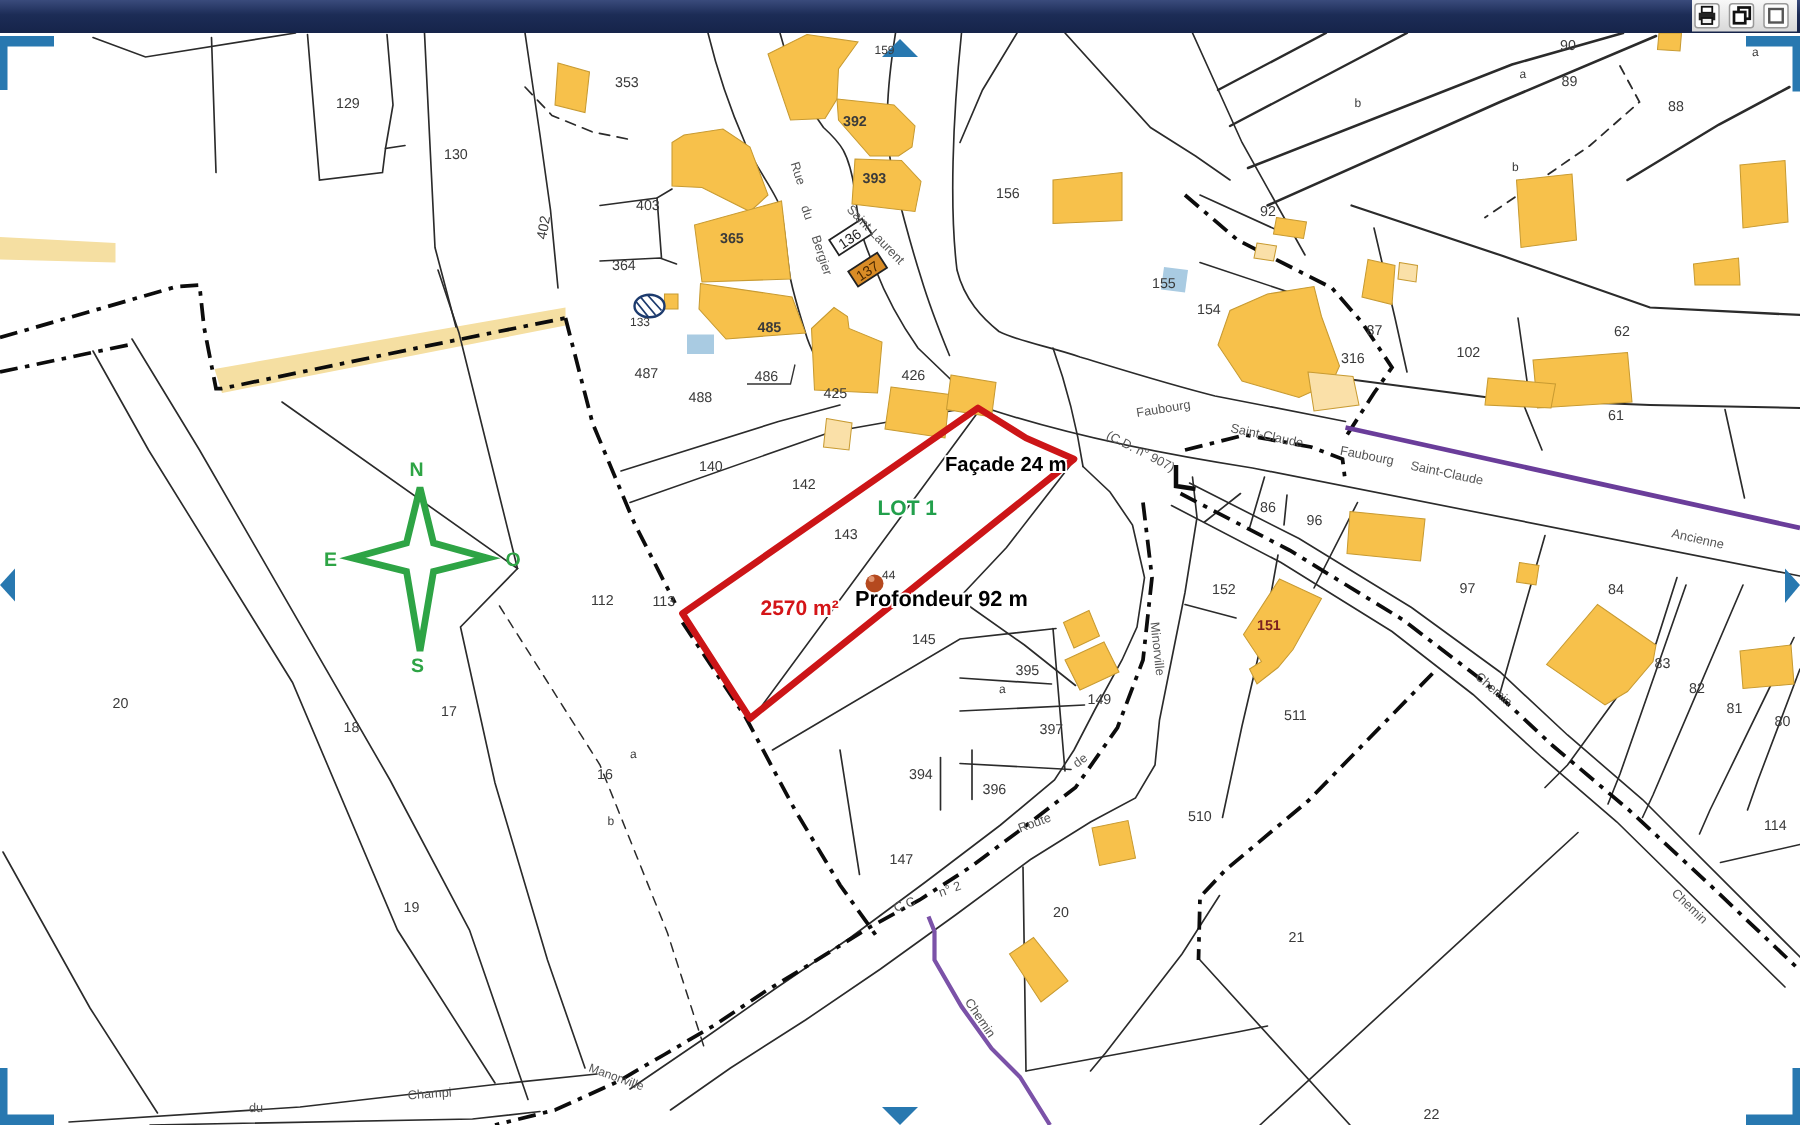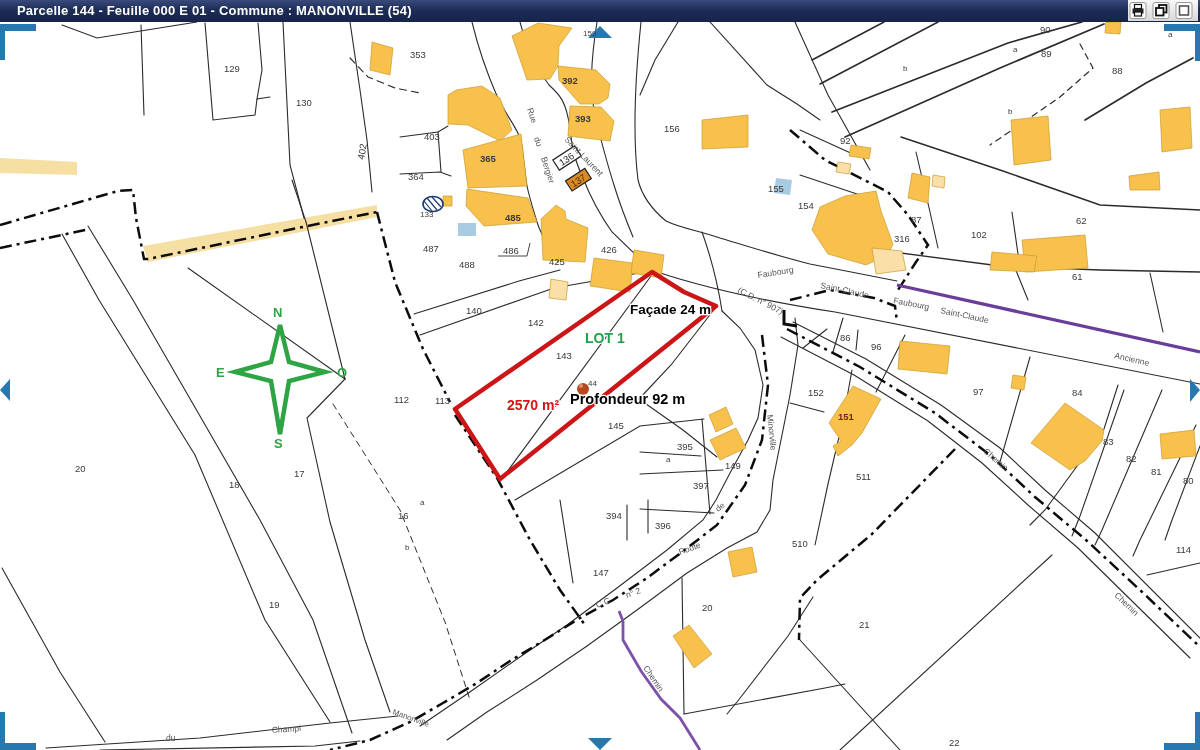--- a/index.html
+++ b/index.html
@@ -13,21 +13,20 @@
 #map{position:absolute;top:22px;left:0;}
 text{font-family:"Liberation Sans",sans-serif;}
 .pn{font-size:9.5px;fill:#3a3a3a;}
 .pns{font-size:8px;fill:#3a3a3a;}
 .sn{font-size:8.5px;fill:#555;}
 </style>
 </head>
 <body>
 
 <div id="titlebar">
-    <span class="t">Parcelle 144 - Feuille 000 E 01 - Commune : MANONVILLE (54)</span>
 
 <div id="icons">
       <svg width="70" height="21" viewBox="0 0 70 21">
 <rect x="2" y="2.5" width="16" height="16" rx="2" fill="#fdfdfd" stroke="#999"></rect>
 <rect x="25" y="2.5" width="16" height="16" rx="2" fill="#fdfdfd" stroke="#999"></rect>
 <rect x="48" y="2.5" width="16" height="16" rx="2" fill="#fdfdfd" stroke="#999"></rect>
 <g>
 <rect x="6.5" y="4.5" width="7" height="4" fill="#fff" stroke="#111" stroke-width="1.2"></rect>
 <rect x="4.5" y="8.5" width="11" height="5" fill="#222"></rect>
 <rect x="6.5" y="12" width="7" height="4" fill="#f2f2f2" stroke="#111" stroke-width="1.2"></rect>

